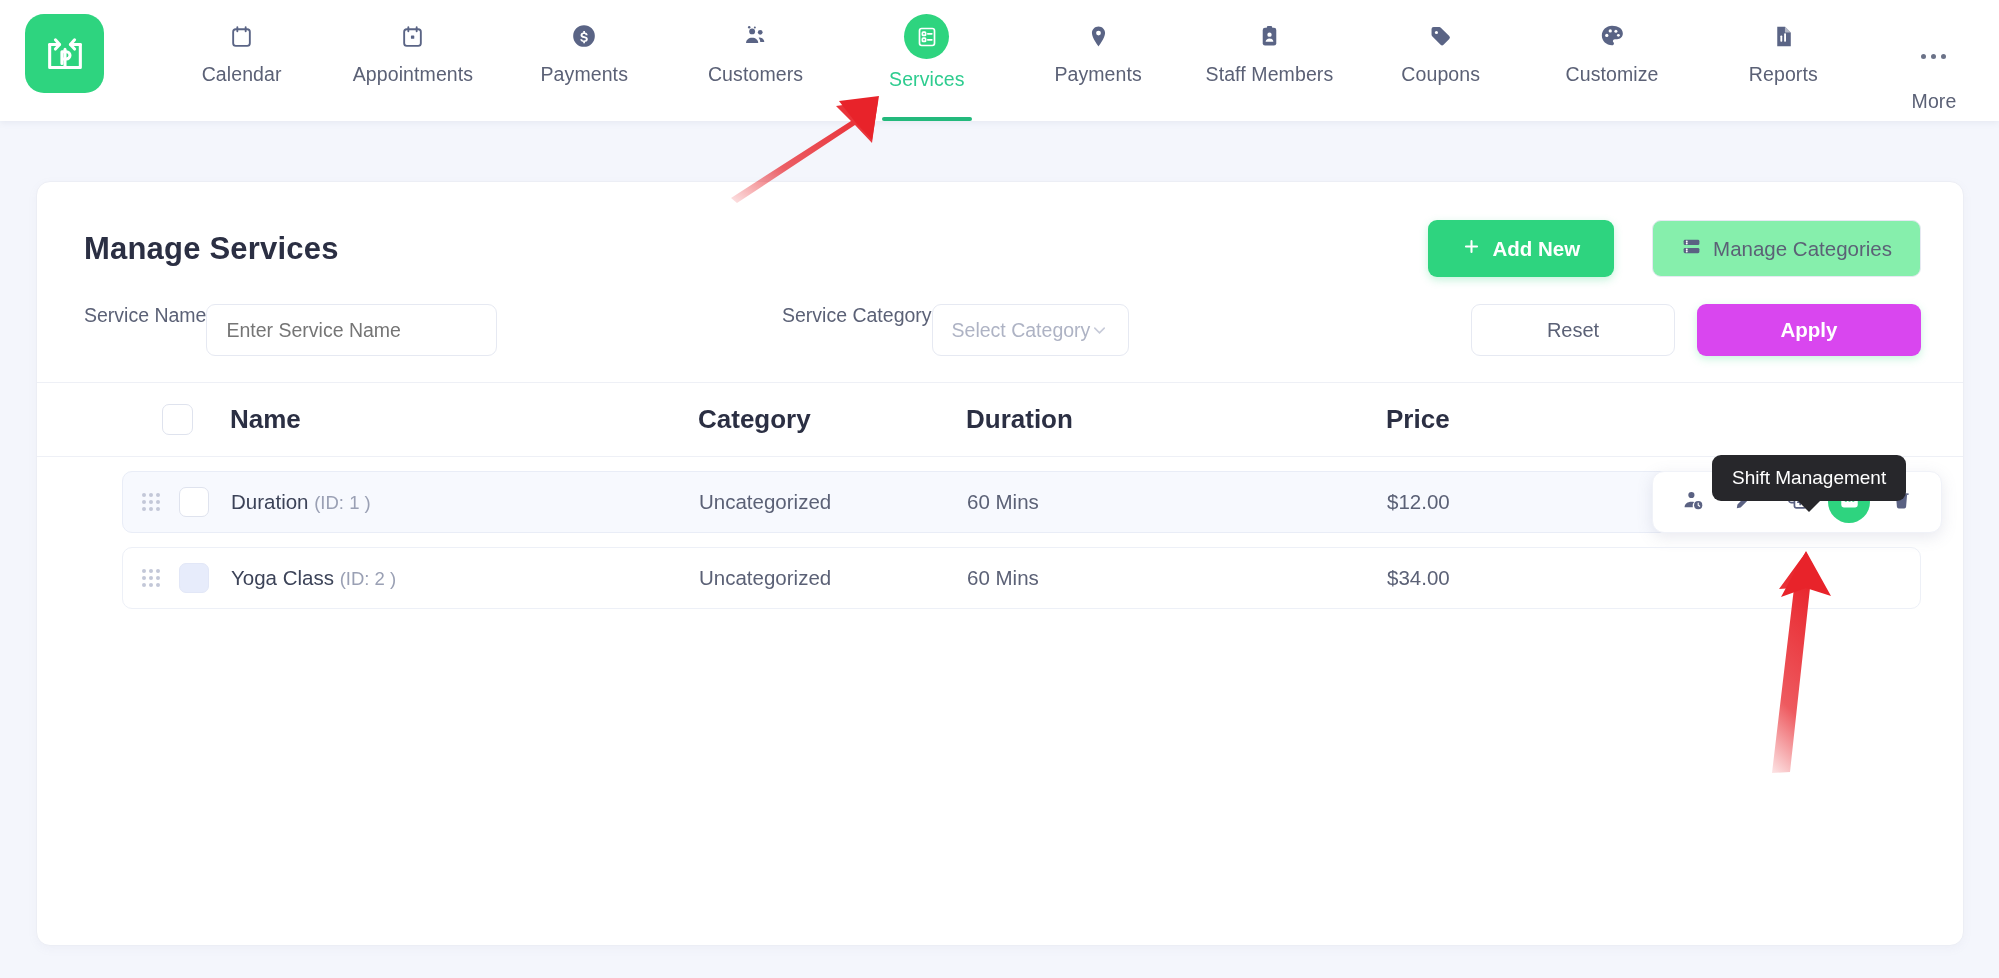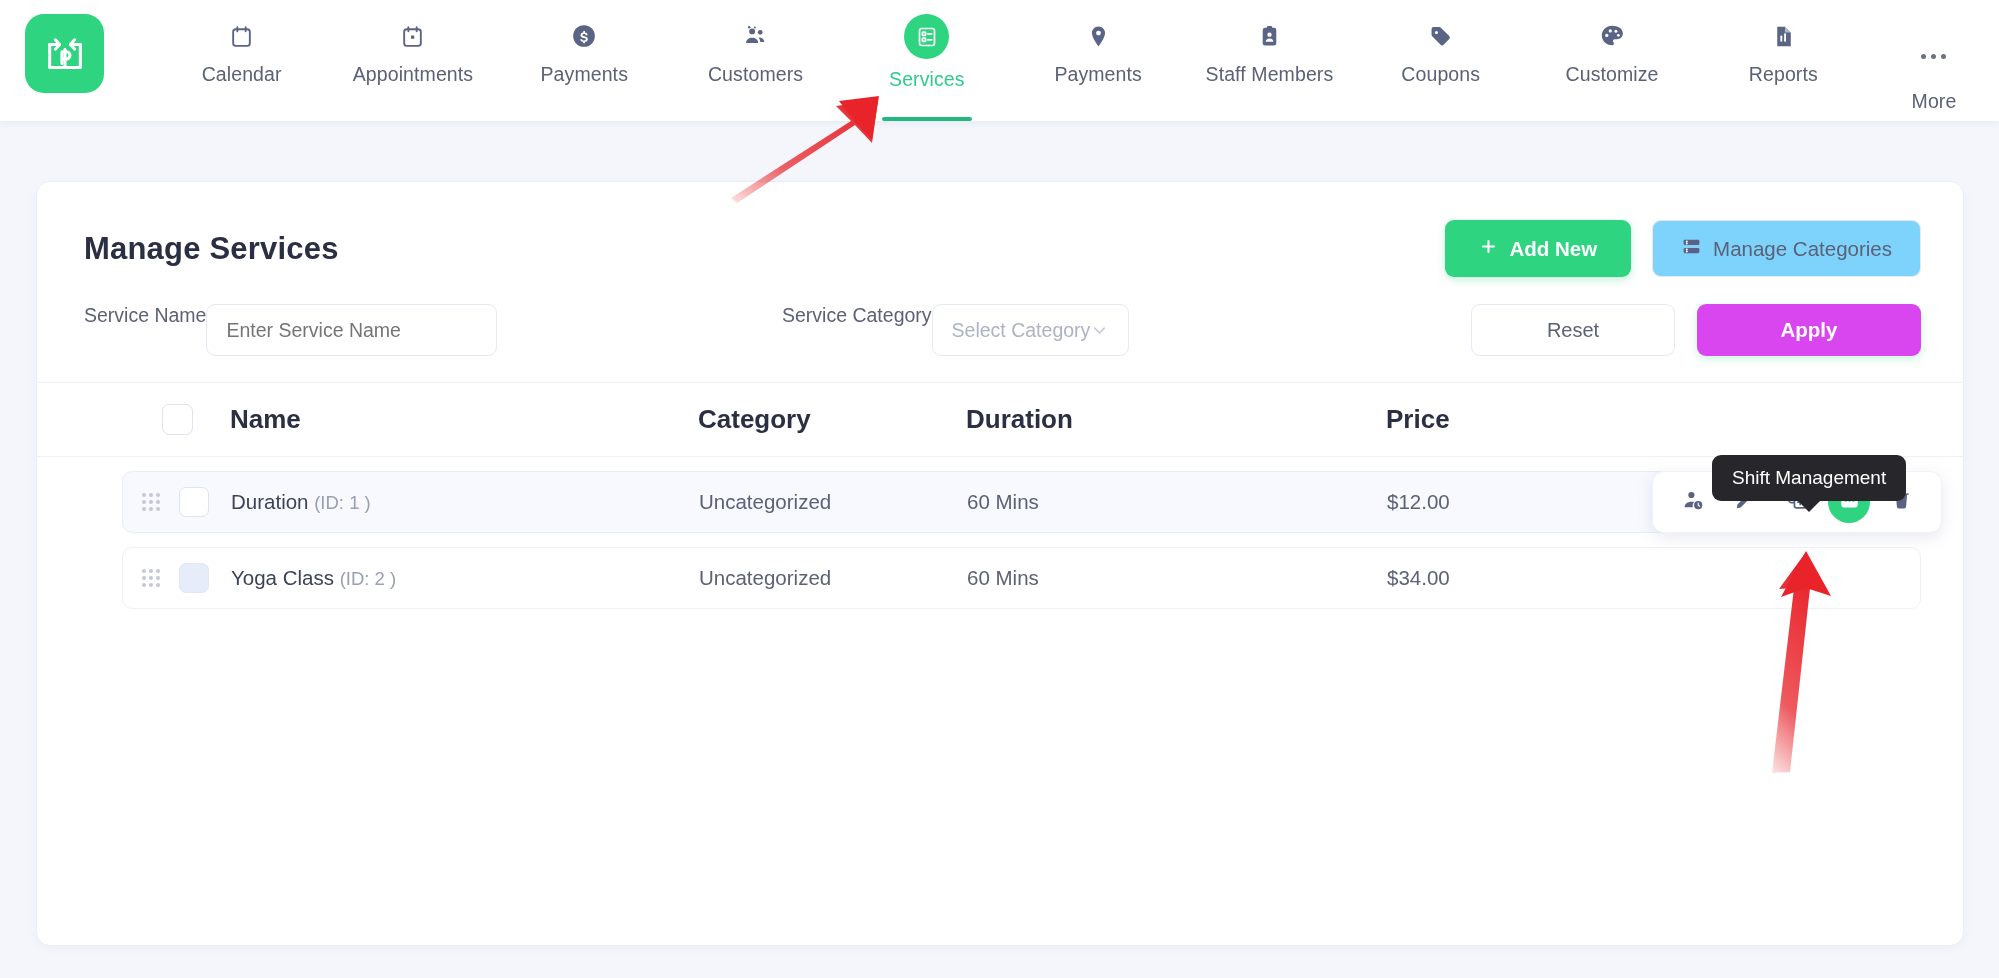--- a/index.html
+++ b/index.html
@@ -77,33 +77,33 @@
     background: #ffffff;
     border: 1px solid #eceef5;
     border-radius: 14px;
     box-shadow: 0 3px 10px rgba(130,140,170,0.06);
   }
   .card-head {
     display: flex; align-items: center; justify-content: space-between;
     padding: 38px 42px 0 47px;
   }
   .page-title { font-size: 31px; font-weight: 700; color: #2b2f43; letter-spacing: .2px; }
-  .head-actions { display: flex; align-items: center; gap: 21px; border-radius: 10px; }
+  .head-actions { display: flex; align-items: center; gap: 38px; border-radius: 10px; }
   .btn {
     display: inline-flex; align-items: center; justify-content: center; gap: 11px;
     height: 57px; border-radius: 9px;
     font-size: 20.5px; cursor: pointer; white-space: nowrap;
   }
   .btn-primary {
     background: #2ed47f; color: #ffffff; font-weight: 700;
     padding: 0 34px; border: none;
     box-shadow: 0 3px 8px rgba(46,212,127,0.28);
   }
   .btn-outline {
-    background: #7dd3fc; color: #5b6176;
+    background: #86efac; color: #5b6176;
     border: 1px solid #e6e9f2; padding: 0 28px;
   }
 
   
   .filters {
     display: flex; align-items: flex-end;
     padding: 27px 42px 0 47px;
     gap: 0;
   }
   .field { display: flex; flex-direction: row; }

